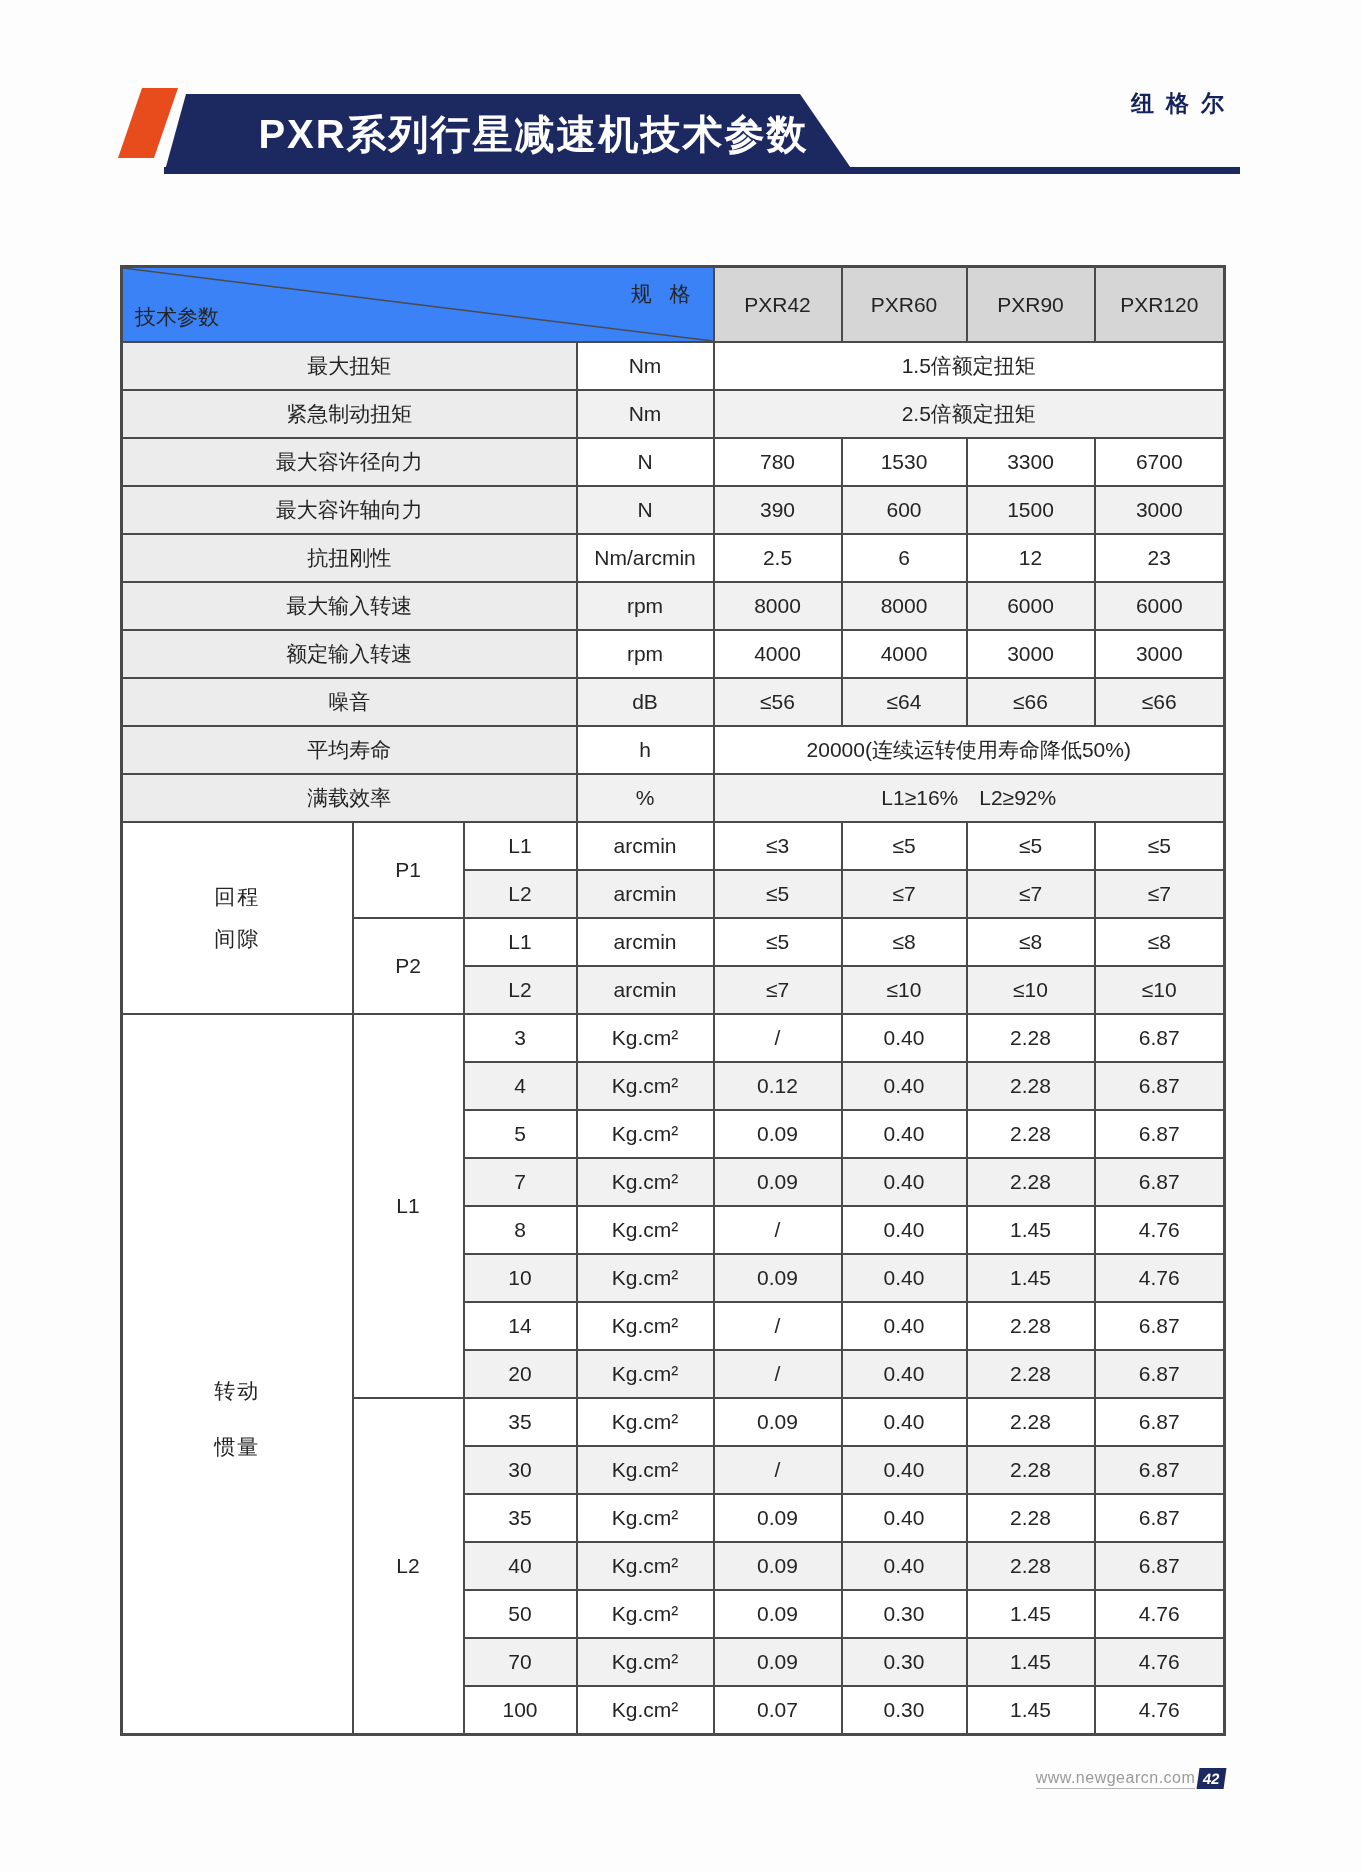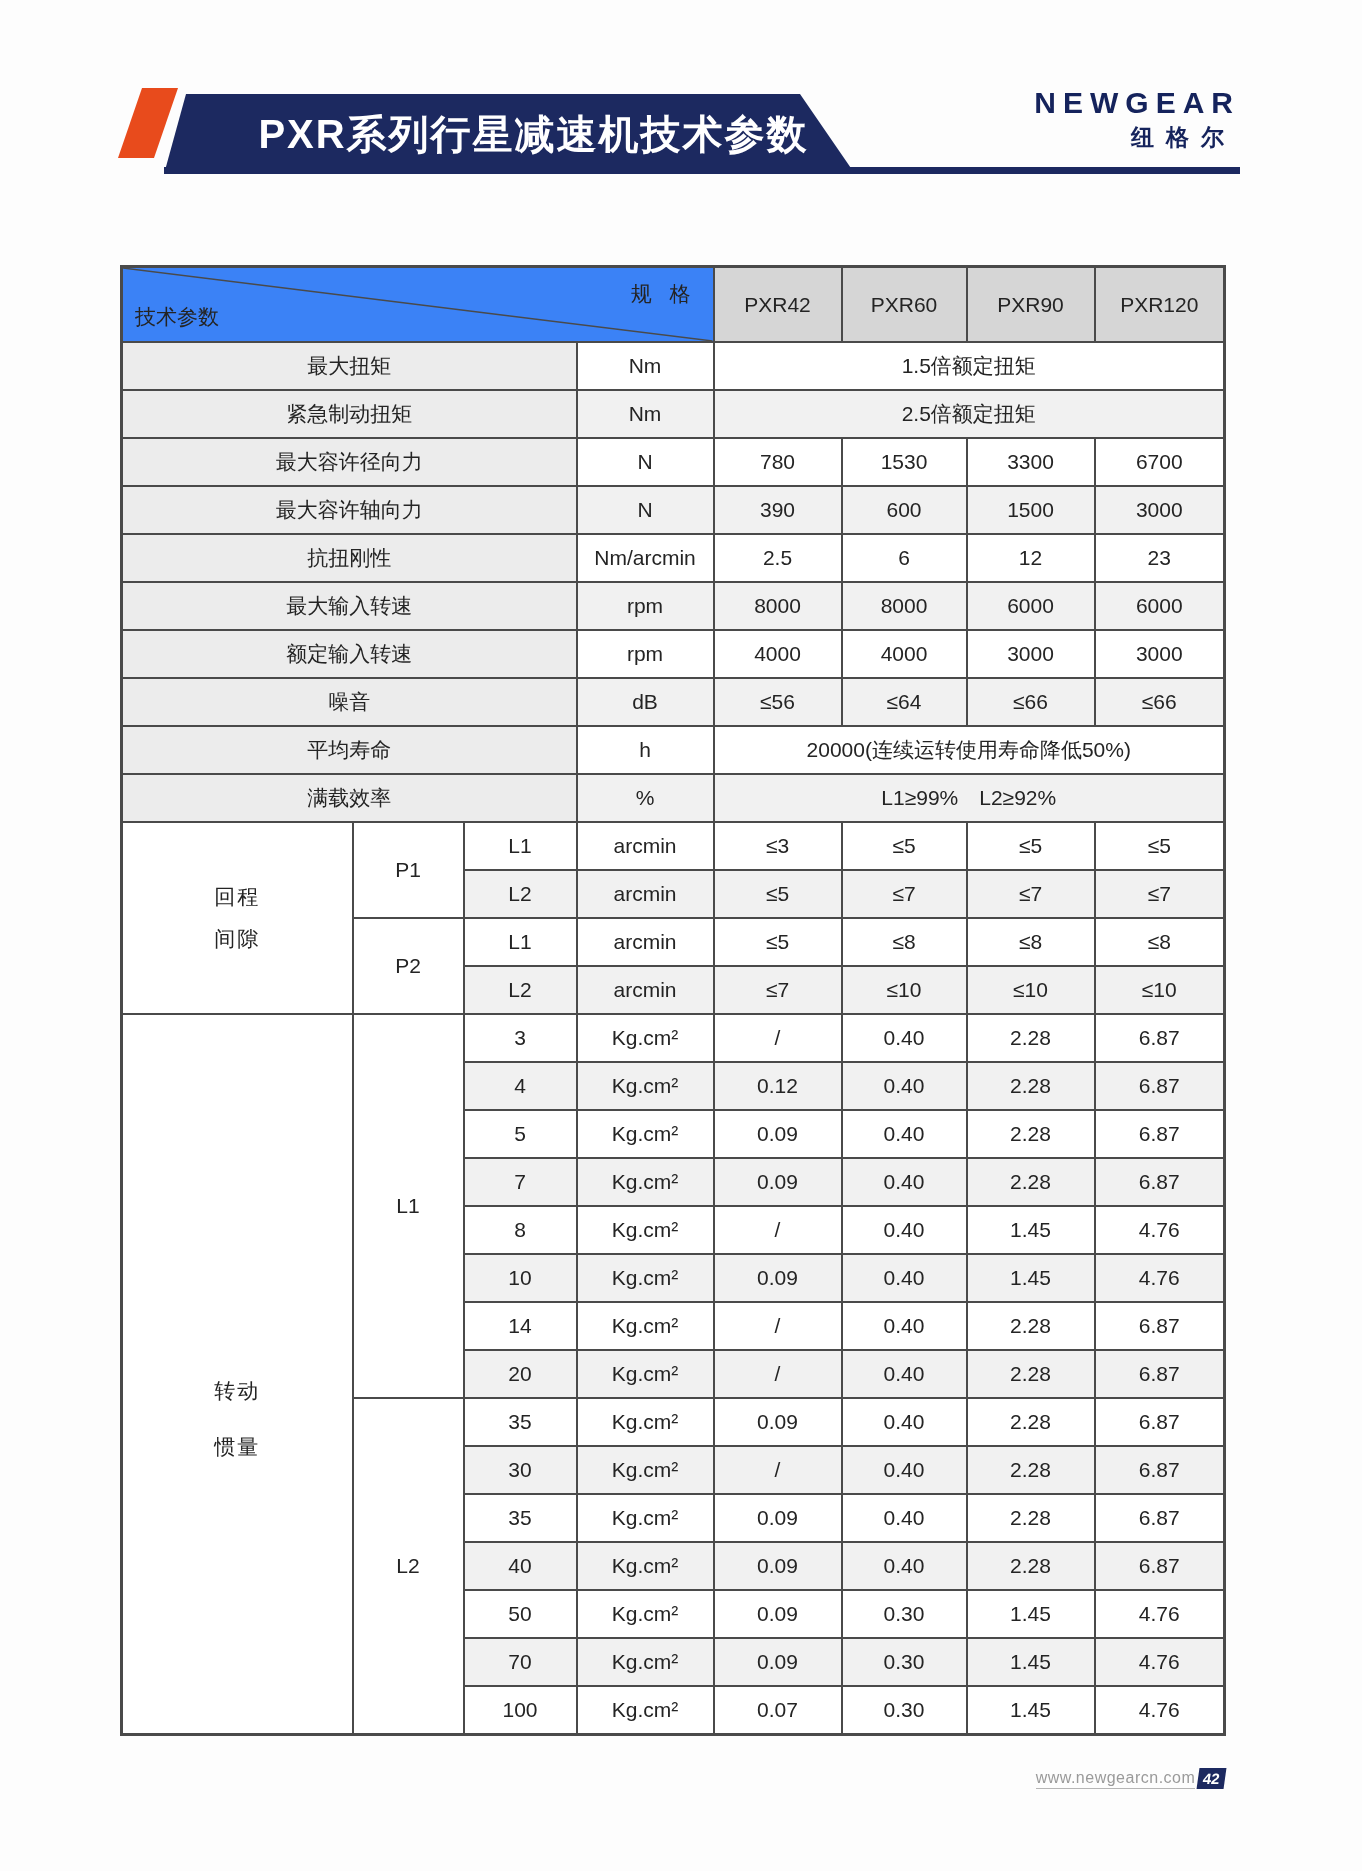--- a/index.html
+++ b/index.html
@@ -52,21 +52,20 @@
 
 <div class="page">
 
   <div>
     <div class="accent"></div>
     <div class="banner">
       <span>PXR系列行星减速机技术参数</span>
     </div>
     <div class="rule"></div>
     <div class="logo">
-      <div class="logo-en">NEWGEAR</div>
       <div class="logo-cn">纽格尔</div>
     </div>
   </div>
 
   <table class="spec">
     <colgroup>
       <col style="width:231px">
         <col style="width:111px">
         <col style="width:113px">
         <col style="width:137px">
@@ -150,21 +149,21 @@
           <td>≤66</td>
         </tr>
         <tr class="odd">
           <td class="param" colspan="3">平均寿命</td>
           <td>h</td>
           <td colspan="4">20000(连续运转使用寿命降低50%)</td>
         </tr>
         <tr class="even">
           <td class="param" colspan="3">满载效率</td>
           <td>%</td>
-          <td colspan="4">L1≥99%　L2≥92%</td>
+          <td colspan="4">L1≥16%　L2≥92%</td>
         </tr>
         <tr class="odd">
           <td class="grp section-label backlash-label" rowspan="4">
             <span>回程</span>
             <span>间隙</span>
           </td>
           <td class="grp" rowspan="2">P1</td>
           <td>L1</td>
           <td>arcmin</td>
           <td>≤3</td>

